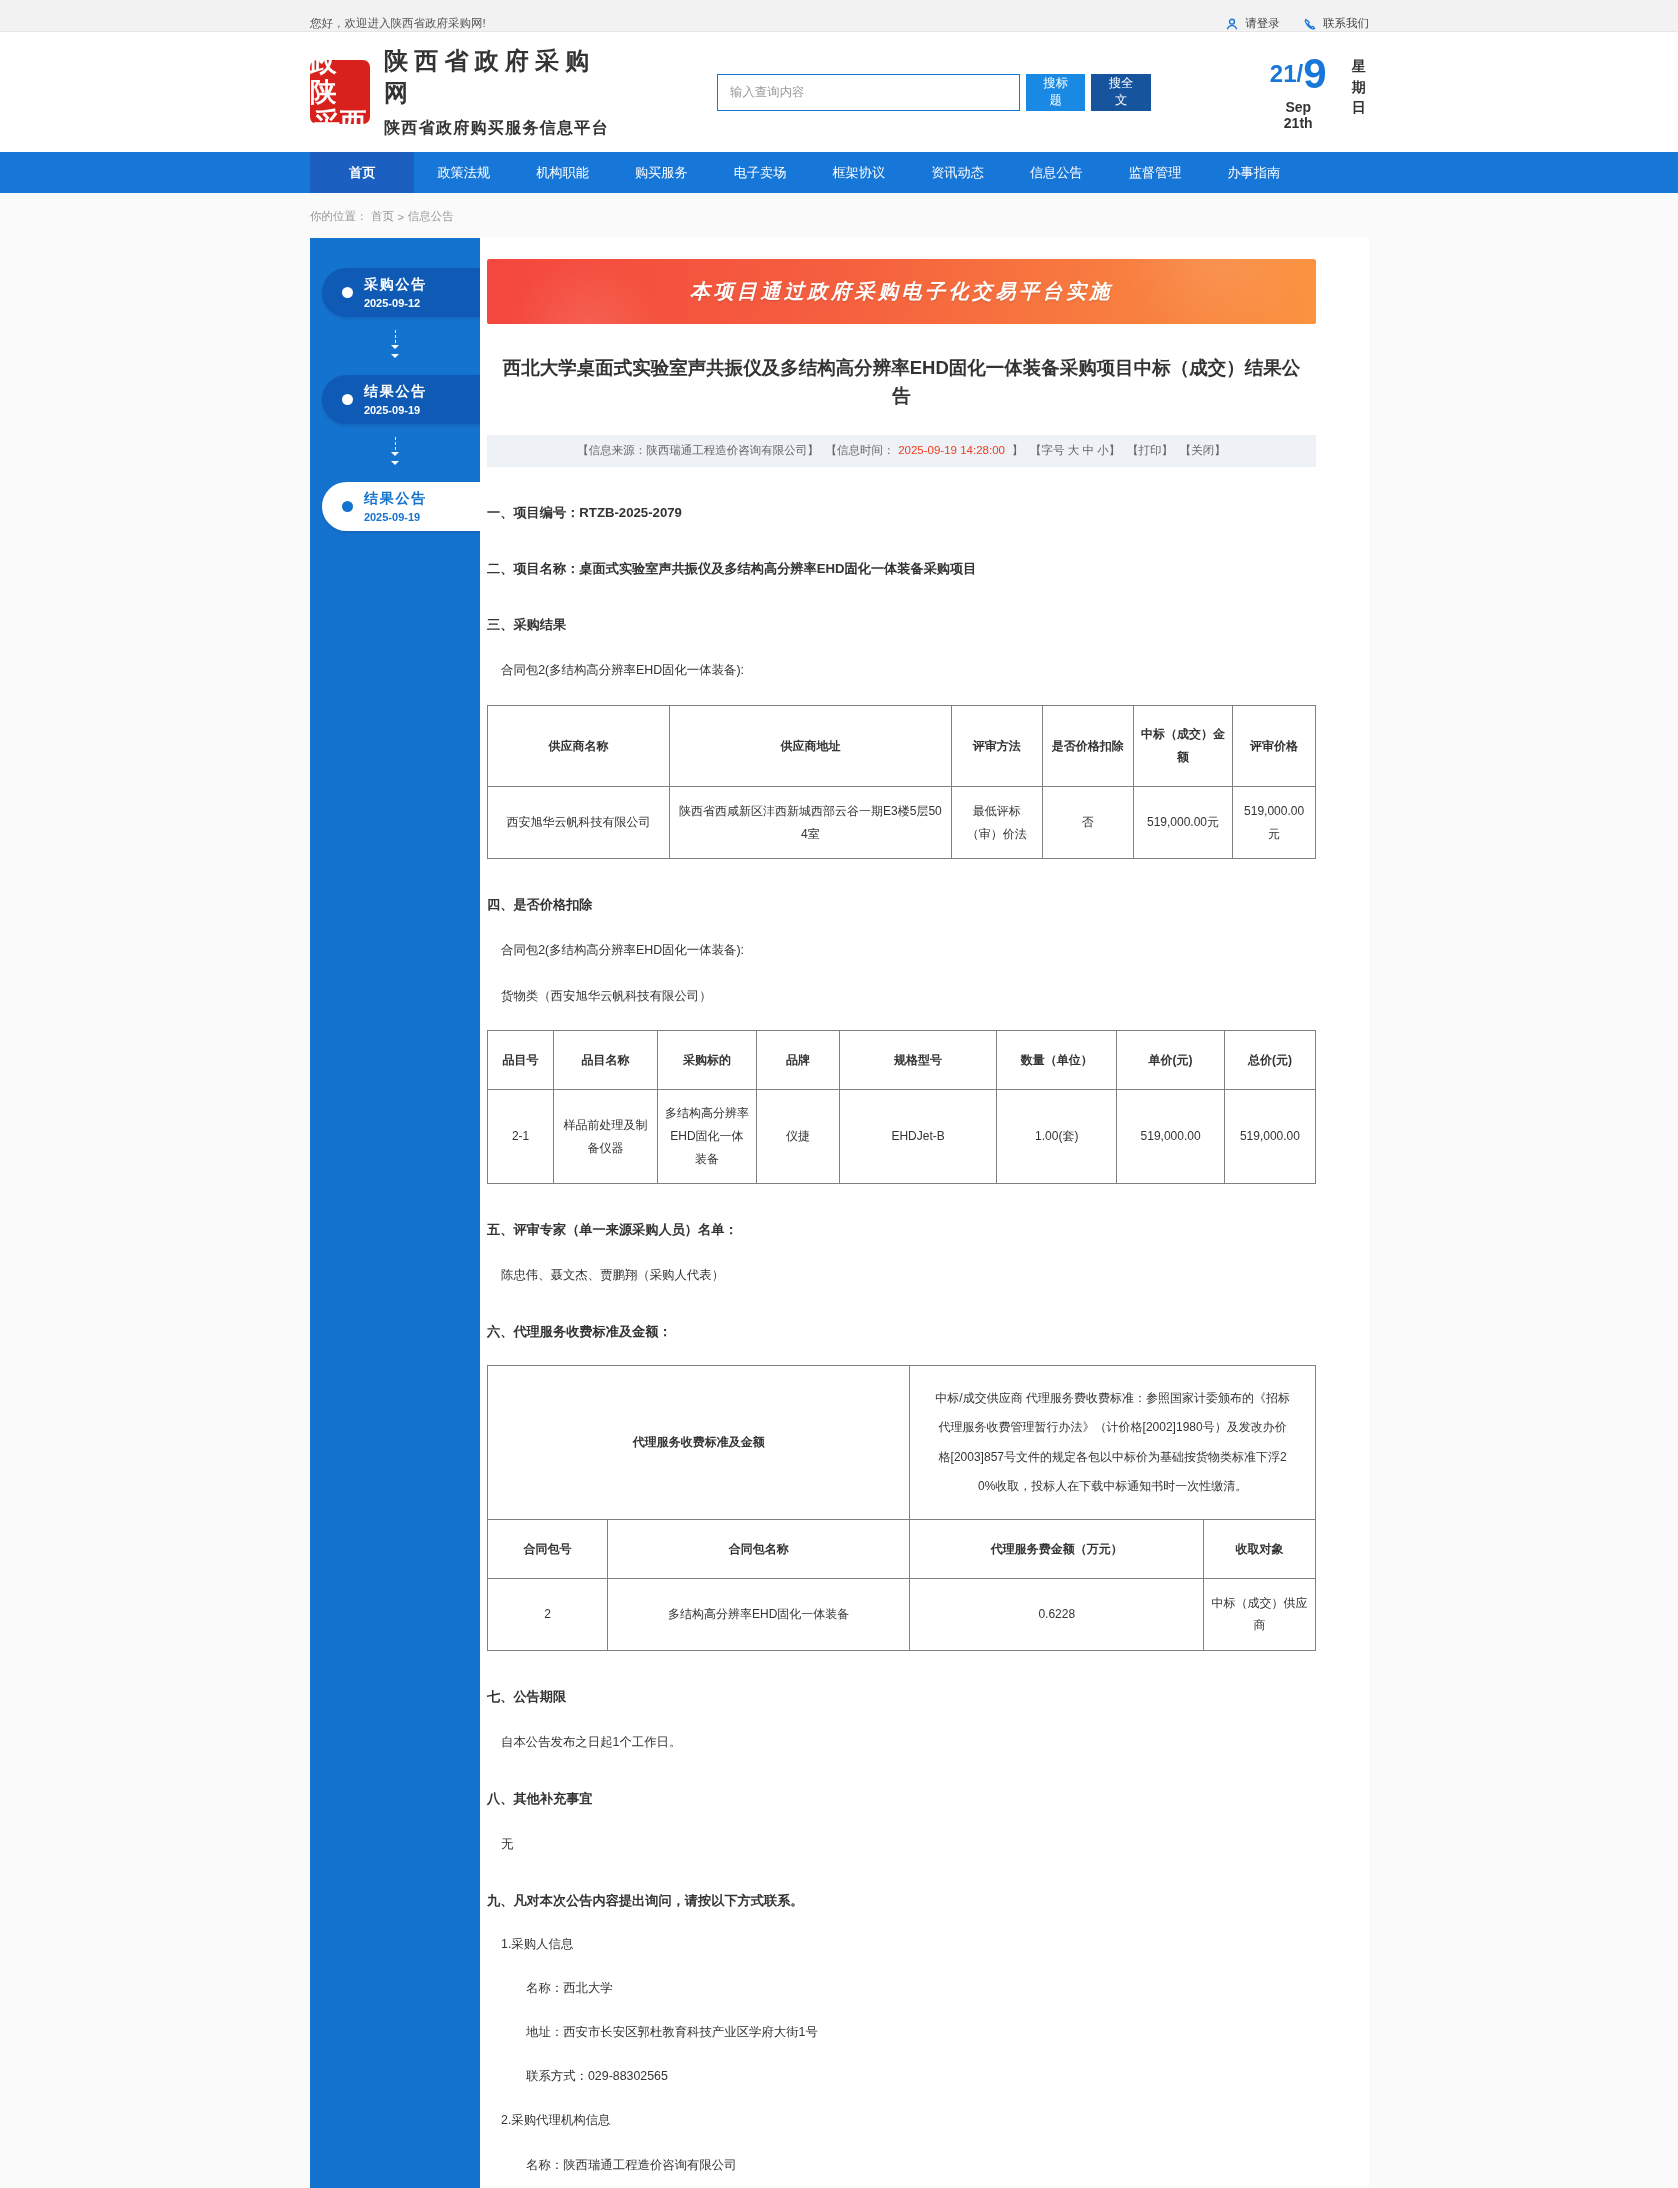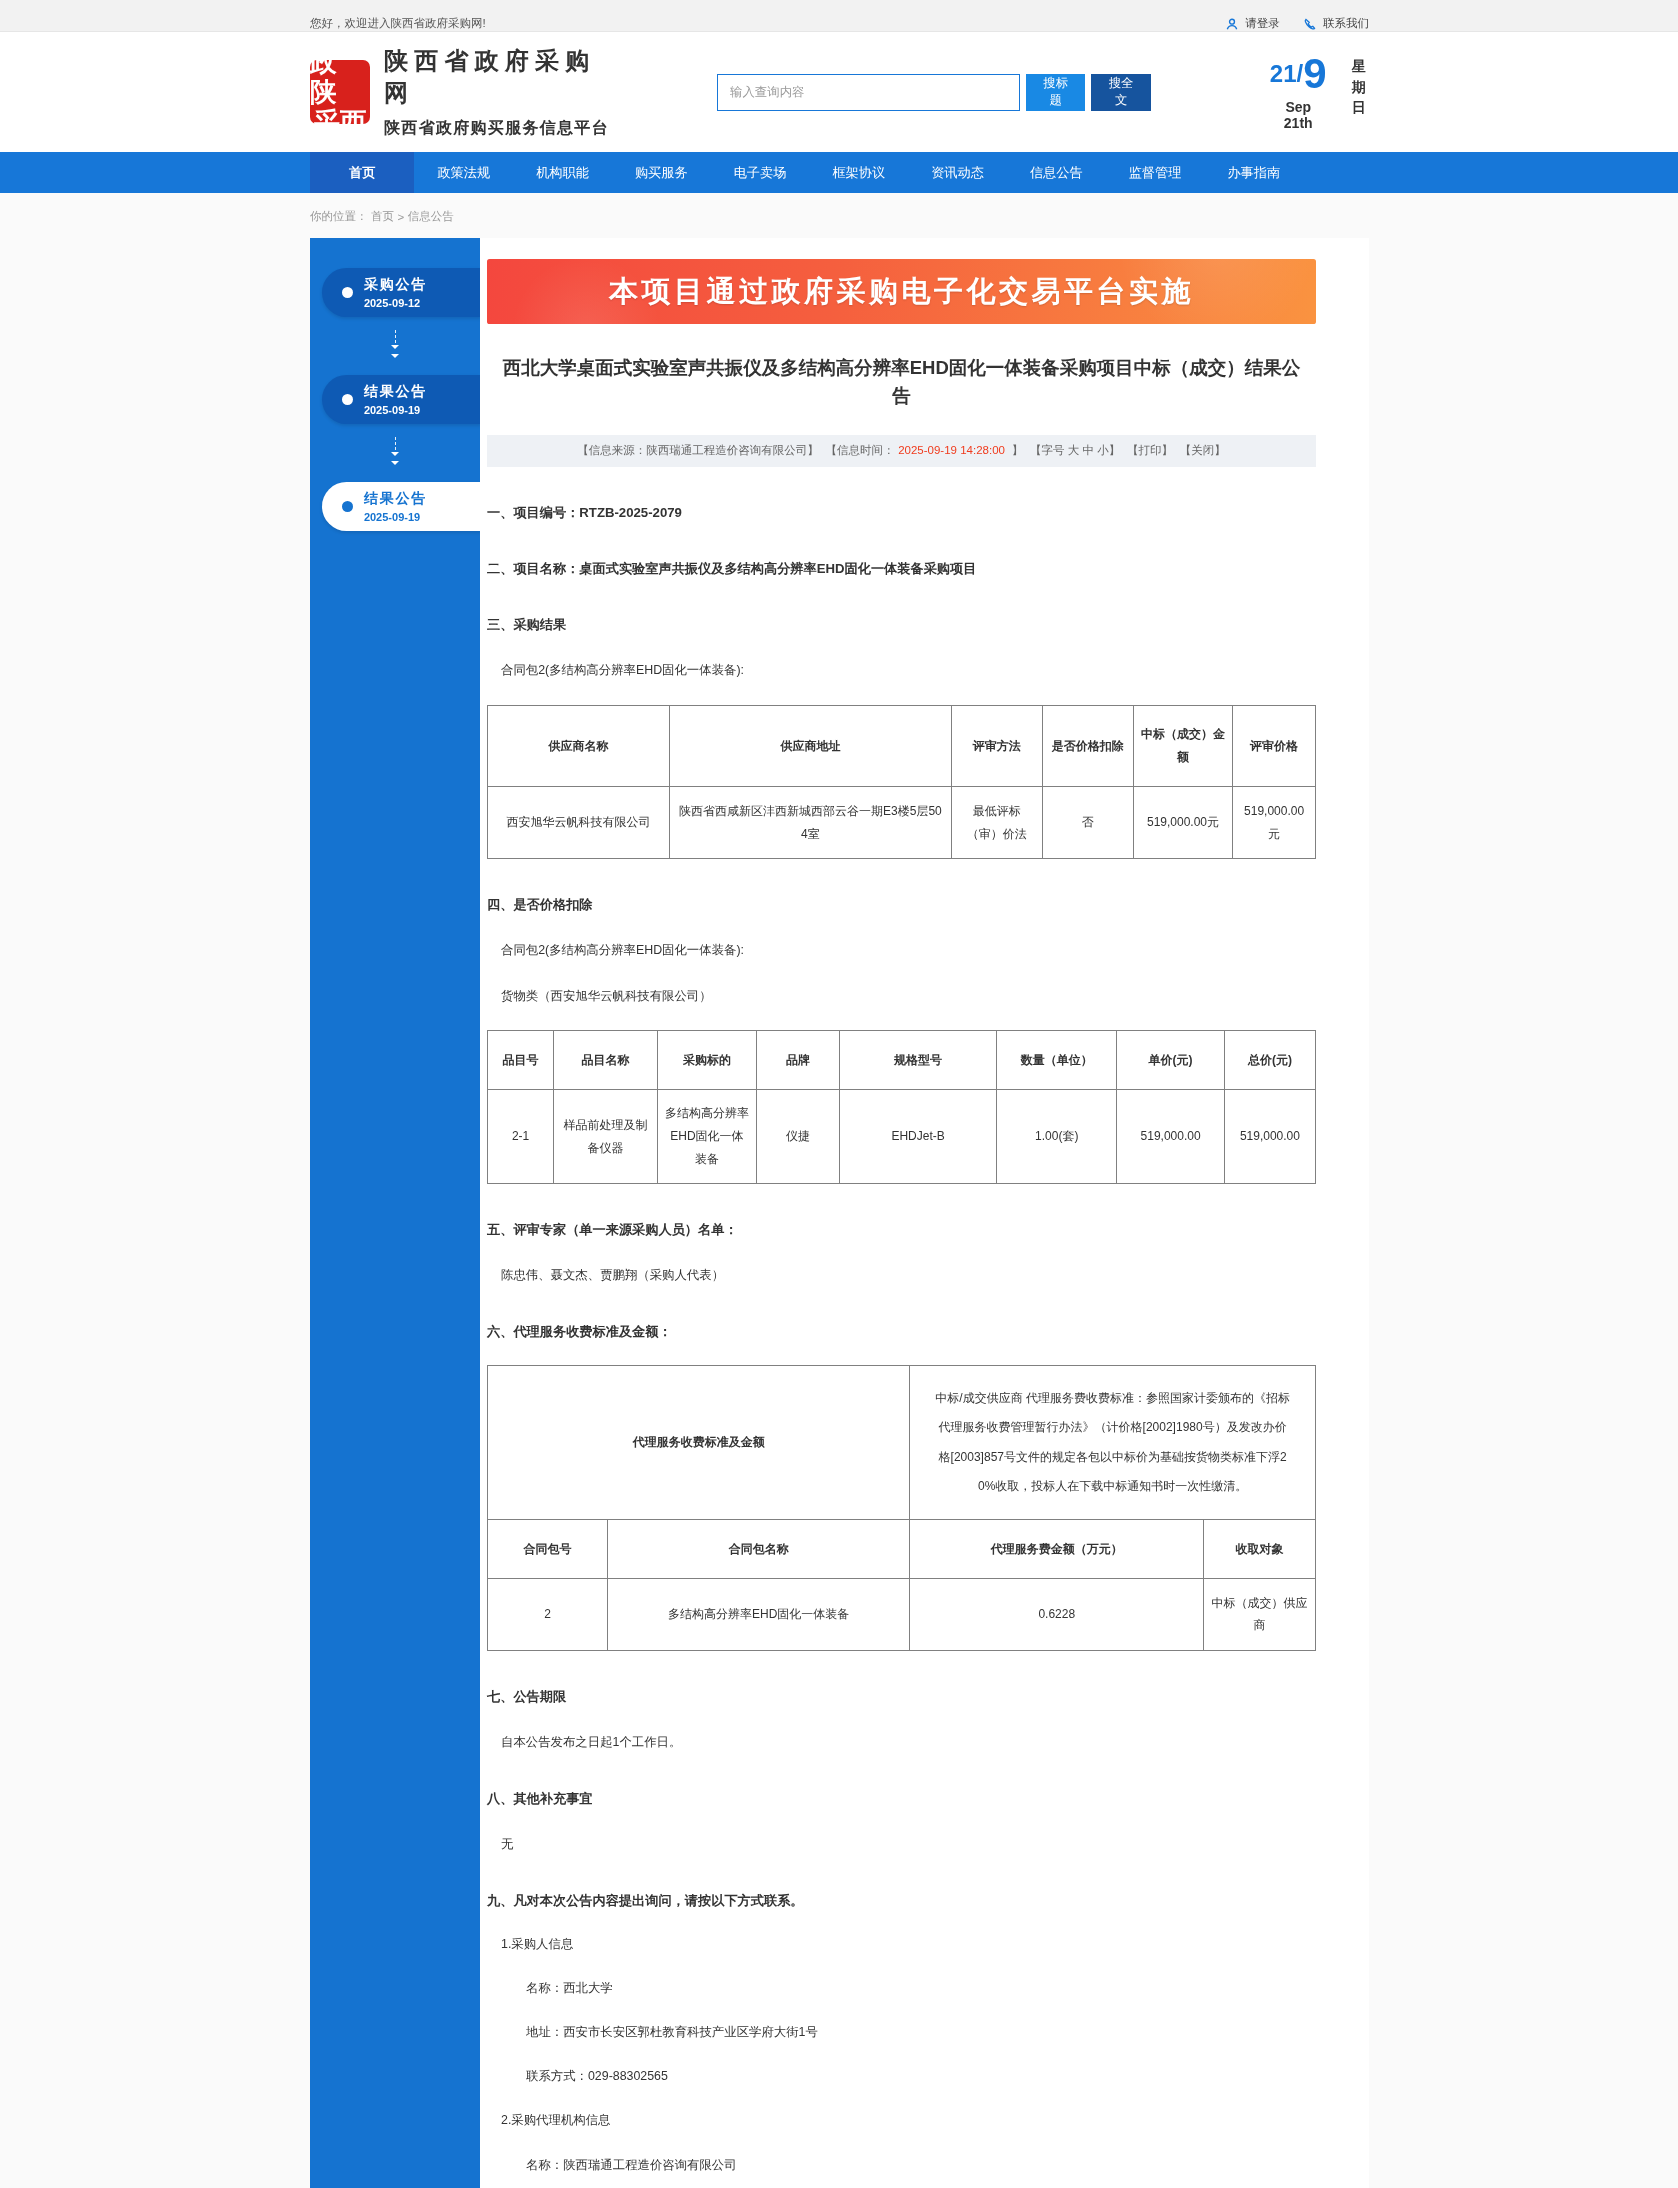--- a/index.html
+++ b/index.html
@@ -68,21 +68,21 @@
   .side-item.active .side-title, .side-item.active .side-date { color:#1573d0; }
   .side-item.active .side-dot { background:#1573d0; }
 
   .main { flex:1; background:#fff; padding:21px 53px 97px 7px; }
 
   .banner { height:65px; border-radius:2.6px; display:flex; align-items:center; justify-content:center;
     background:
       radial-gradient(circle 106px at 12% 110%, rgba(255,255,255,.10), rgba(255,255,255,0) 70%),
       radial-gradient(circle 141px at 88% -20%, rgba(255,255,255,.10), rgba(255,255,255,0) 70%),
       linear-gradient(95deg,#f4473e 0%,#f55f3e 42%,#fa9340 100%);
-    color:#fff; font-size:29px; font-weight:bold; letter-spacing:3.5px;
+    color:#fff; font-size:20px; font-weight:bold; font-style:italic; letter-spacing:3.5px;
     text-shadow:0 0.9px 1.8px rgba(0,0,0,.15); }
 
   .article-title { text-align:center; font-size:18.5px; font-weight:bold; color:#333; margin:30px 10px 25px; line-height:1.5; }
 
   .meta-bar { background:#eef1f5; padding:8.8px 0; text-align:center; font-size:11.5px; color:#666; margin-bottom:32px; }
   .meta-bar span { margin:0 1.8px; }
   .meta-time { color:#f03b1d; }
   .meta-action { cursor:pointer; }
 
   .sec-title { font-size:13.2px; font-weight:bold; color:#333; margin-top:35px; line-height:1.6; }

